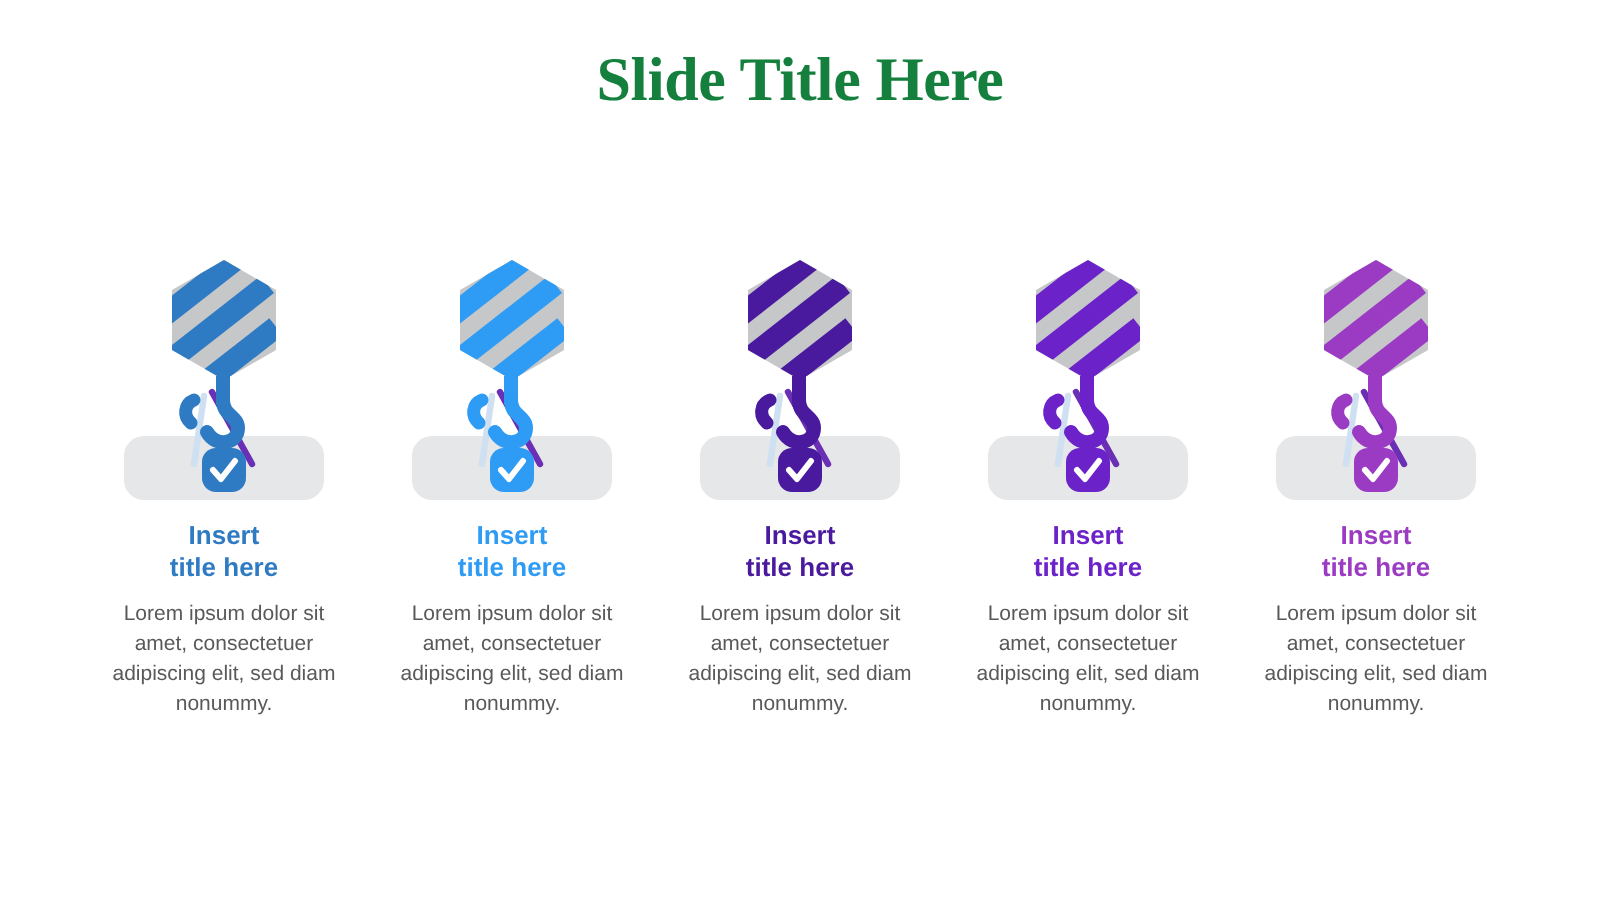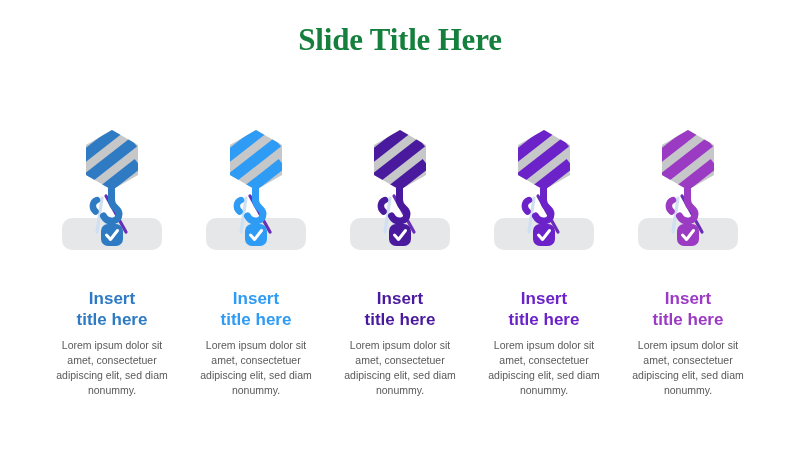--- a/index.html
+++ b/index.html
@@ -59,22 +59,22 @@
     position: relative;
   }
 
   .icon-wrap svg {
     display: block;
     width: 144px;
     height: 140px;
   }
 
   .col-title {
-    margin-top: 36px;
-    font-size: 17px;
+    margin-top: 8px;
+    font-size: 13px;
     font-weight: bold;
     line-height: 1.25;
     text-align: center;
     width: 140px;
   }
 
   .col-body {
     margin-top: 7px;
     font-size: 10.5px;
     line-height: 1.45;

